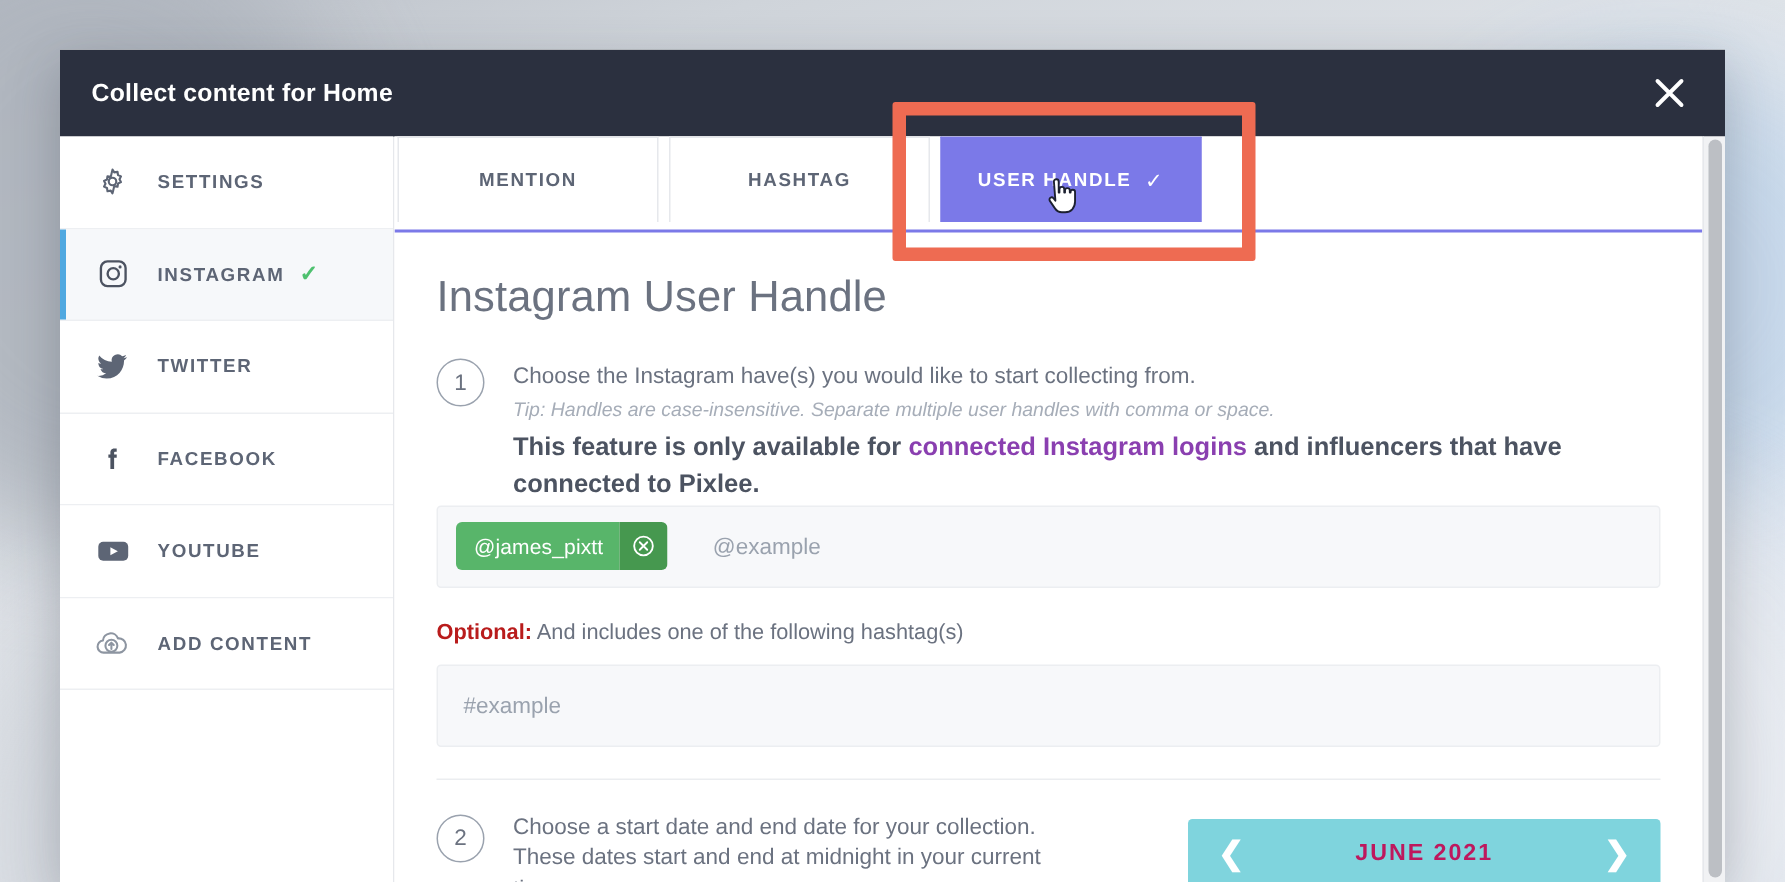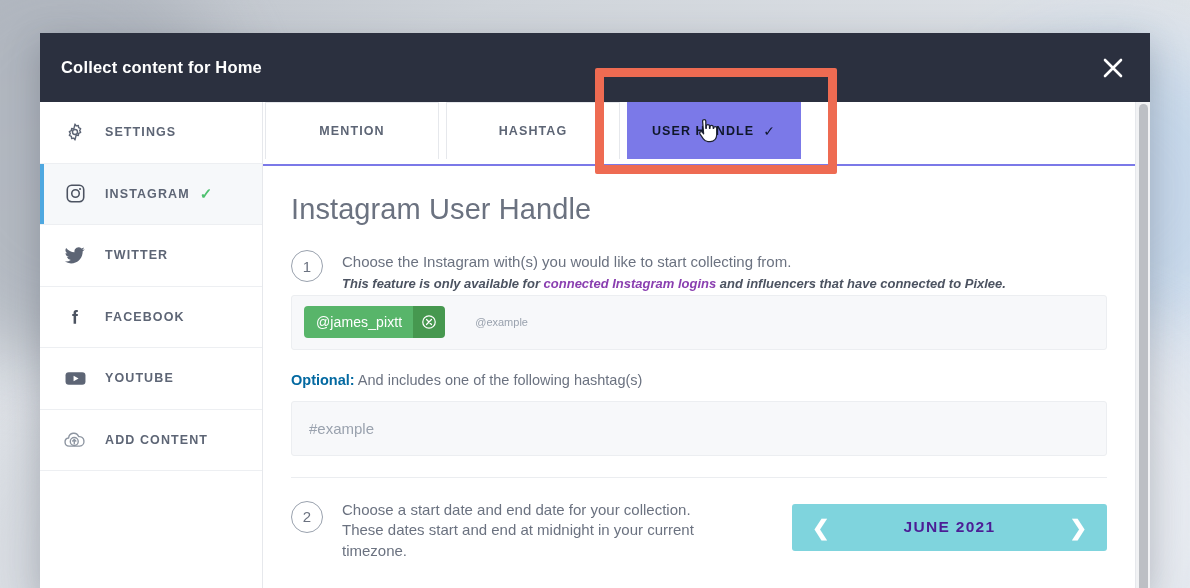--- a/index.html
+++ b/index.html
@@ -39,21 +39,21 @@
     width: 1110px;
     height: 560px;
     background: #ffffff;
     box-shadow: 0 10px 34px rgba(40,45,60,.28);
     overflow: hidden;
   }
 
   
   .titlebar {
     position: relative;
-    height: 69px;
+    height: 58px;
     background: #2b303f;
     display: flex;
     align-items: center;
     padding: 0 15px 0 21px;
   }
   .titlebar .title {
     color: #ffffff;
     font-size: 16.5px;
     font-weight: bold;
     letter-spacing: .2px;
@@ -167,21 +167,21 @@
     color: #5d6575;
     font-size: 12.5px;
     font-weight: bold;
     letter-spacing: 1.1px;
     cursor: pointer;
     white-space: nowrap;
   }
   .tab.active {
     background: #7b79e8;
     border-color: #7b79e8;
-    color: #0f172a;
+    color: #ffffff;
     text-align: center;
   }
   .tab .tab-check {
     margin-left: 9px;
     font-size: 14px;
     font-weight: normal;
     line-height: 1;
   }
 
   
@@ -226,23 +226,22 @@
     line-height: 1.36;
   }
   .line-tip {
     font-size: 13px;
     color: #a6adb8;
     font-style: italic;
     line-height: 1.5;
     margin-top: 2px;
   }
   .line-note {
-    font-size: 13px;
+    font-size: 17px;
     color: #4c5361;
-    font-style: italic;
     font-weight: bold;
     line-height: 1.5;
     margin-top: 2px;
   }
   .link-purple { color: #8a3fb0; }
 
   
   .handle-box {
     margin-top: 1px;
     height: 55px;
@@ -275,31 +274,31 @@
     background: #46984f;
     color: #ffffff;
     width: 32px;
     display: flex;
     align-items: center;
     justify-content: center;
     cursor: pointer;
   }
   .chip-x svg { display: block; }
   .handle-placeholder {
-    font-size: 11px;
+    font-size: 15px;
     color: #9aa2ae;
     text-align: right;
   }
 
   .optional-label {
     margin-top: 22px;
     font-size: 14.5px;
     color: #6b7280;
   }
-  .optional-label b { color: #0369a1; }
+  .optional-label b { color: #b91c1c; }
 
   .hashtag-box {
     margin-top: 13px;
     height: 55px;
     background: #f7f8fa;
     border: 1px solid #eceef1;
     border-radius: 3px;
     display: flex;
     align-items: center;
     padding: 0 17px;
@@ -336,21 +335,21 @@
   }
   .date-nav .chev {
     color: #ffffff;
     font-size: 21px;
     line-height: 1;
     font-weight: bold;
     cursor: pointer;
     user-select: none;
   }
   .date-nav .month {
-    color: #4c1d95;
+    color: #be185d;
     font-size: 15.5px;
     font-weight: bold;
     letter-spacing: 1.3px;
   }
 
   
   .scrollbar-track {
     flex: 0 0 15px;
     background: #f1f2f4;
     border-left: 1px solid #e6e8ec;
@@ -495,21 +494,22 @@
             </div>
           </div>
 
           <div class="scroll-area">
 
             <h1 class="page-heading">Instagram User Handle</h1>
 
             <div class="step">
               <div class="step-num">1</div>
               <div class="step-lines">
-                <div class="line-main">Choose the Instagram with(s) you would like to start collecting from.</div>
+                <div class="line-main">Choose the Instagram have(s) you would like to start collecting from.</div>
+                <div class="line-tip">Tip: Handles are case-insensitive. Separate multiple user handles with comma or space.</div>
                 <div class="line-note"><span>This feature is only available for </span><span class="link-purple">connected Instagram logins</span><span> and influencers that have connected to Pixlee.</span></div>
               </div>
             </div>
 
             <div class="handle-box">
               <div class="chip">
                 <span class="chip-label">@james_pixtt</span>
                 <span class="chip-x">
                   <svg width="16" height="16" viewBox="0 0 18 18" fill="none" stroke="#ffffff" stroke-width="1.4">
                     <circle cx="9" cy="9" r="7"></circle>

